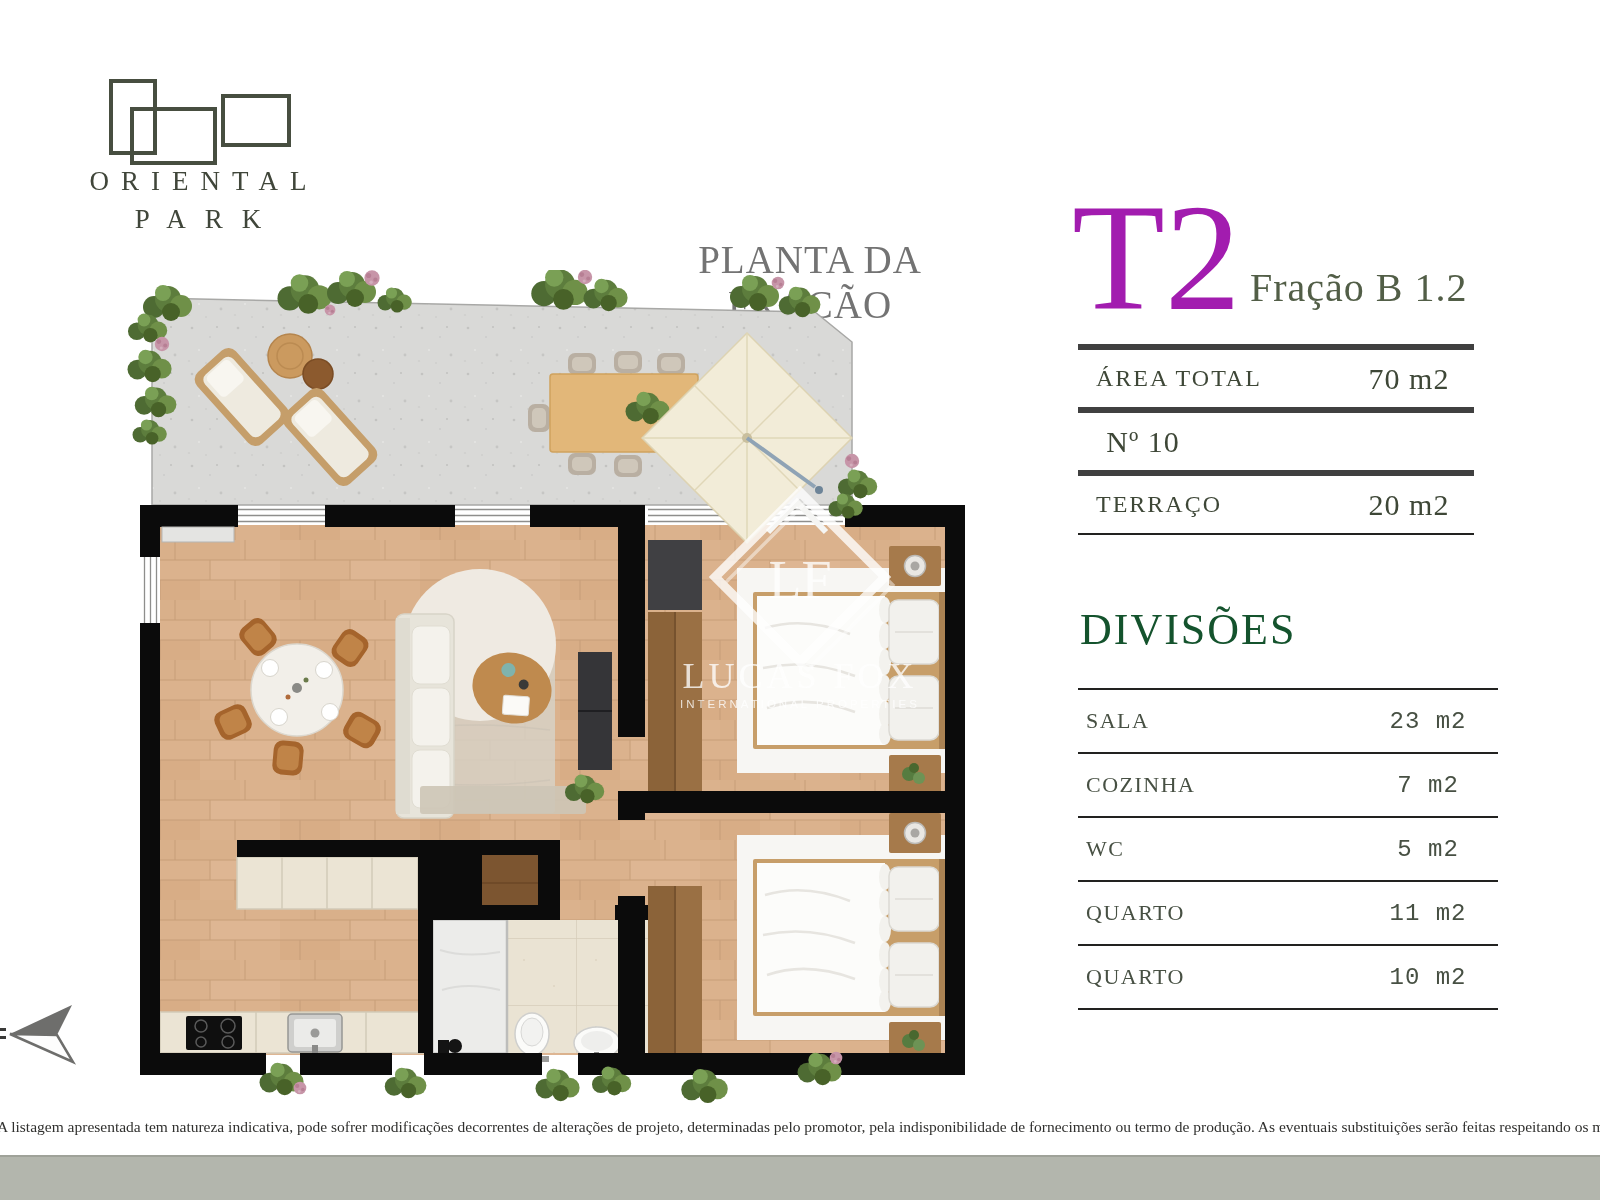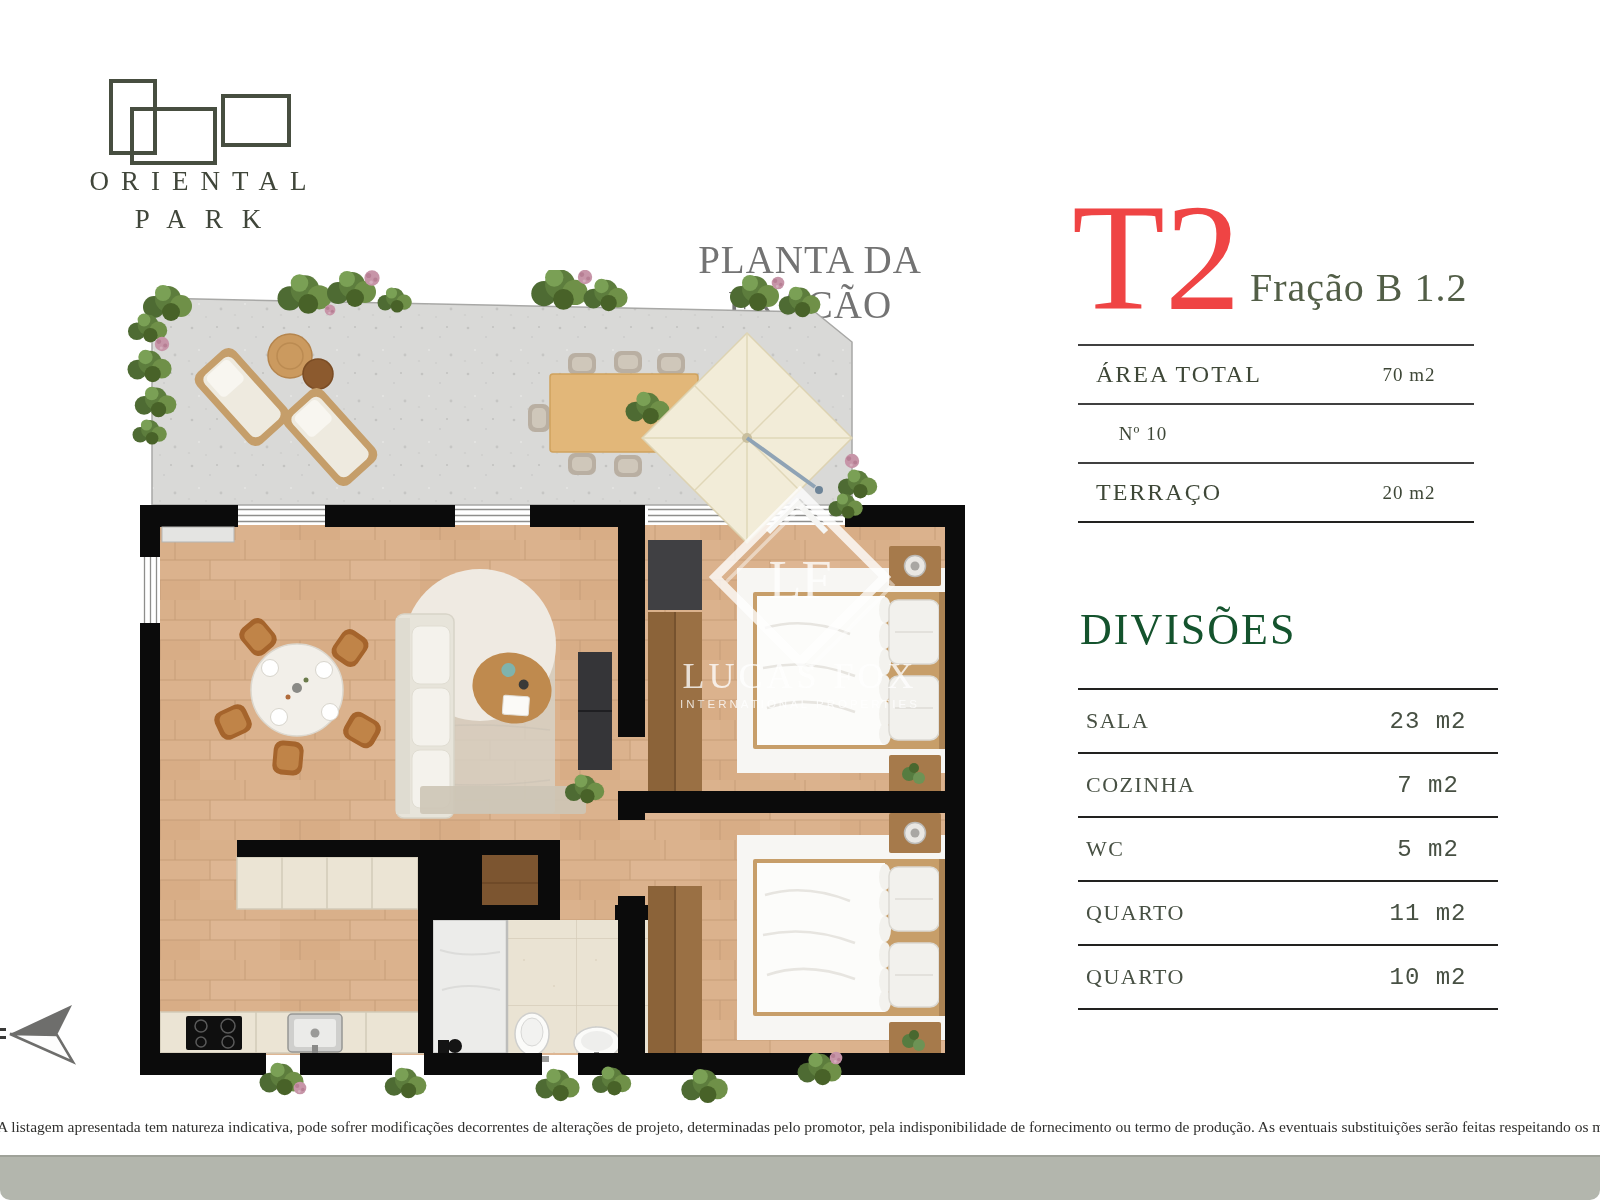--- a/index.html
+++ b/index.html
@@ -1,37 +1,37 @@
 <!DOCTYPE html>
 <html><head>
 <meta charset="utf-8">
 <style>
   html,body{margin:0;padding:0;background:#fff;}
   .page{position:relative;width:1600px;height:1200px;background:#ffffff;overflow:hidden;
-        font-family:"Liberation Serif", serif;border-radius:10px;}
+        font-family:"Liberation Serif", serif;}
   
   .logo-rect{position:absolute;border:4px solid #474e40;background:transparent;}
   .logo-r1{left:109px;top:79px;width:40px;height:68px;}
   .logo-r2{left:130px;top:107px;width:79px;height:50px;}
   .logo-r3{left:221px;top:94px;width:62px;height:45px;}
   .brand{position:absolute;left:70px;top:166px;width:256px;text-align:center;color:#40463a;}
   .brand-line1{font-size:27px;letter-spacing:12px;text-indent:12px;}
   .brand-line2{font-size:27px;letter-spacing:19px;text-indent:19px;margin-top:7px;}
   
   .plan-title{position:absolute;left:650px;top:237px;width:320px;text-align:center;
               font-size:39px;letter-spacing:1px;color:#737373;}
   
-  .t2{position:absolute;left:1072px;top:182px;font-size:152px;line-height:1;color:#ef4444;}
+  .t2{position:absolute;left:1072px;top:182px;font-size:152px;line-height:1;color:#a21caf;}
   .fraction{position:absolute;left:1250px;top:264px;font-size:40px;color:#525e47;letter-spacing:1px;}
   
   .summary-table{position:absolute;left:1078px;top:344px;width:396px;}
-  .srow{height:57px;border-top:2px solid #404040;display:flex;align-items:center;}
+  .srow{height:57px;border-top:6px solid #404040;display:flex;align-items:center;}
   .srow:last-child{border-bottom:2px solid #222220;}
   .srow .lbl{flex:1;padding-left:18px;font-size:24px;letter-spacing:2px;color:#3e4737;}
-  .srow .val{width:130px;text-align:center;font-size:19px;letter-spacing:1px;color:#3e4737;}
+  .srow .val{width:130px;text-align:center;font-size:30px;letter-spacing:1px;color:#3e4737;}
   
   .divisions-title{position:absolute;left:1080px;top:604px;font-size:44px;letter-spacing:2px;color:#14532d;}
   .div-table{position:absolute;left:1078px;top:688px;width:420px;}
   .drow{height:62px;border-top:2px solid #222220;display:flex;align-items:center;}
   .drow:last-child{border-bottom:2px solid #222220;}
   .drow .lbl{flex:1;padding-left:8px;font-size:22px;letter-spacing:1.5px;color:#49524442;color:#475043;}
   .drow .val{width:140px;text-align:center;font-size:24px;letter-spacing:1px;color:#475043;font-family:Liberation Mono, monospace;}
   
   .disclaimer{position:absolute;left:-3px;top:1118px;width:1610px;height:32px;overflow:hidden;
               white-space:nowrap;font-size:15.5px;color:#30302e;}

